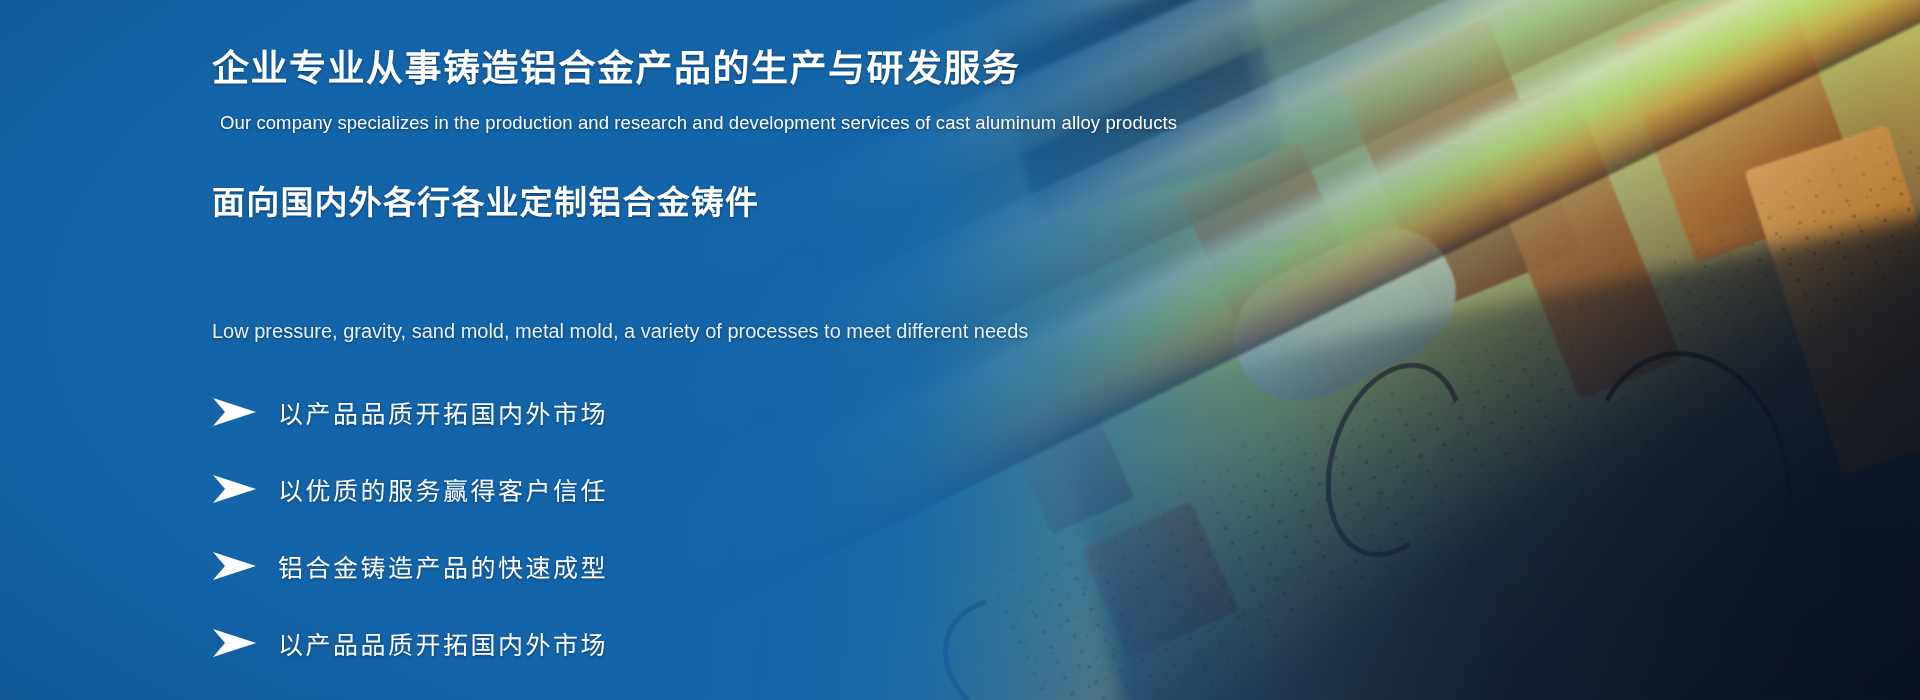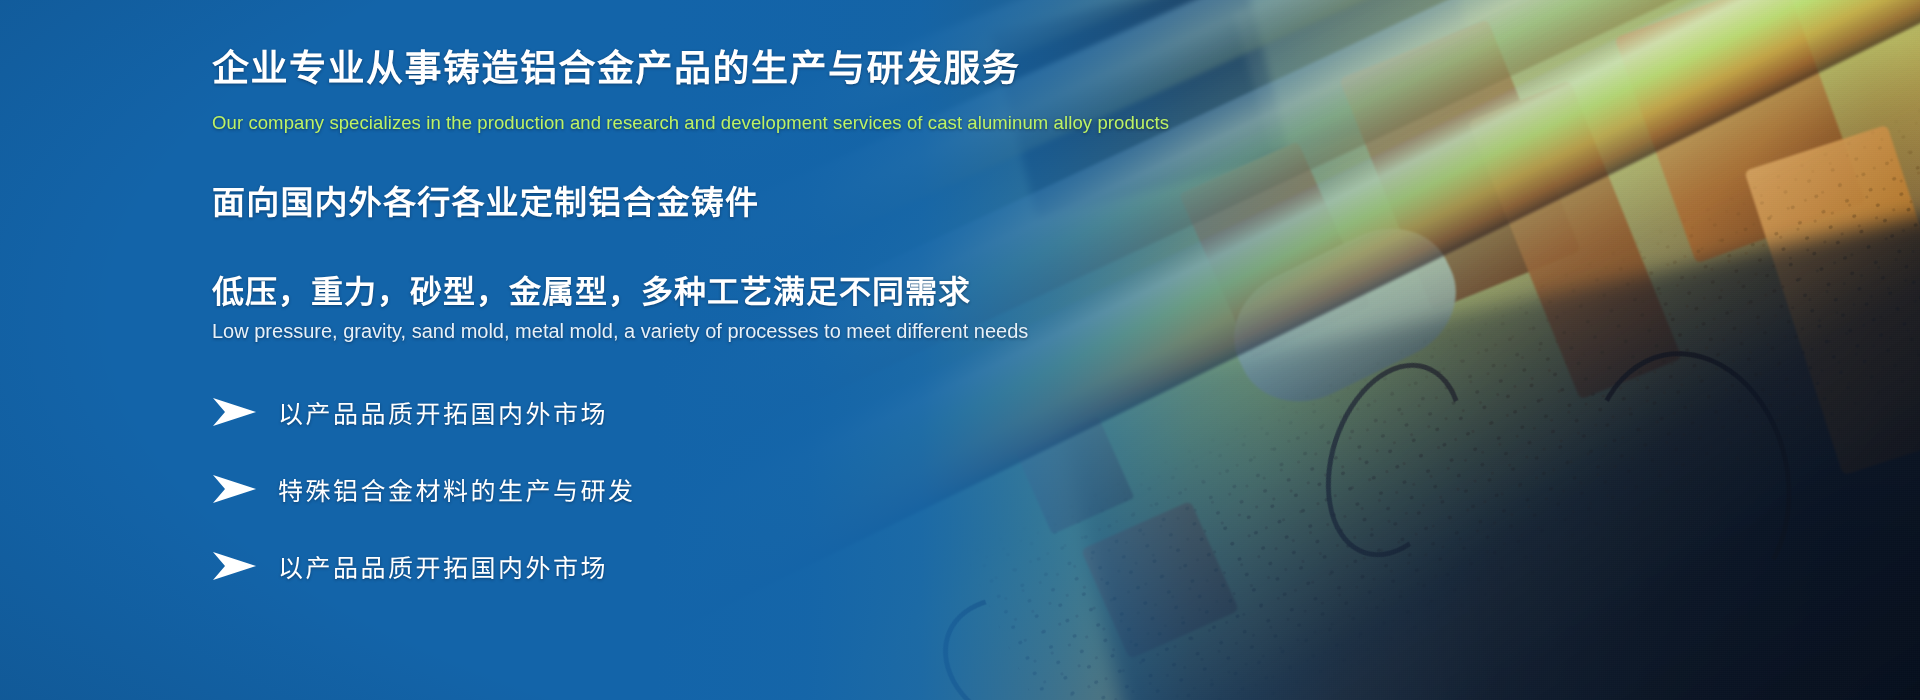--- a/index.html
+++ b/index.html
@@ -230,23 +230,24 @@
     line-height: 1.15;
     white-space: nowrap;
     text-shadow: 0 1px 3px rgba(0,20,45,0.45);
   }
   .h-en-1 {
     position: absolute;
     top: 112px;
     font-size: 18.5px;
     font-weight: 400;
     letter-spacing: 0.1px;
-    color: #bef264;
+    color: #ffffff;
     white-space: nowrap;
     text-shadow: 0 1px 3px rgba(0,20,45,0.5);
+    margin-left: 8px;
   }
 
   .h-cn-2 {
     position: absolute;
     top: 176px;
     font-size: 33px;
     font-weight: 700;
     letter-spacing: 1.2px;
     white-space: nowrap;
     text-shadow: 0 1px 3px rgba(0,20,45,0.45);
@@ -341,39 +342,44 @@
   <div class="blue-overlay"></div>
   <div class="vignette"></div>
 
   <div class="content">
 
     <div class="h-cn-1">企业专业从事铸造铝合金产品的生产与研发服务</div>
     <div class="h-en-1">Our company specializes in the production and research and development services of cast aluminum alloy products</div>
 
     <div class="h-cn-2">面向国内外各行各业定制铝合金铸件</div>
 
-    <div class="h-cn-3">低压，重力，砂型，金属型，多种工艺满足不同需求</div>
     <div class="h-en-3">Low pressure, gravity, sand mold, metal mold, a variety of processes to meet different needs</div>
 
     <div class="bullets">
 
       <div class="bullet-row">
         <svg class="bullet-arrow" viewBox="0 0 44 30" aria-hidden="true">
           <path d="M1 1 L44 15 L1 29 L13 15 Z" fill="#ffffff"></path>
         </svg>
         <span class="bullet-text">以产品品质开拓国内外市场</span>
       </div>
 
       <div class="bullet-row">
         <svg class="bullet-arrow" viewBox="0 0 44 30" aria-hidden="true">
           <path d="M1 1 L44 15 L1 29 L13 15 Z" fill="#ffffff"></path>
         </svg>
-        <span class="bullet-text">特殊铝合金材料的生产与研发</span>
+        <span class="bullet-text">以优质的服务赢得客户信任</span>
       </div>
 
+      <div class="bullet-row">
+        <svg class="bullet-arrow" viewBox="0 0 44 30" aria-hidden="true">
+          <path d="M1 1 L44 15 L1 29 L13 15 Z" fill="#ffffff"></path>
+        </svg>
+        <span class="bullet-text">铝合金铸造产品的快速成型</span>
+      </div>
 
       <div class="bullet-row">
         <svg class="bullet-arrow" viewBox="0 0 44 30" aria-hidden="true">
           <path d="M1 1 L44 15 L1 29 L13 15 Z" fill="#ffffff"></path>
         </svg>
         <span class="bullet-text">以产品品质开拓国内外市场</span>
       </div>
 
     </div>
   </div>

